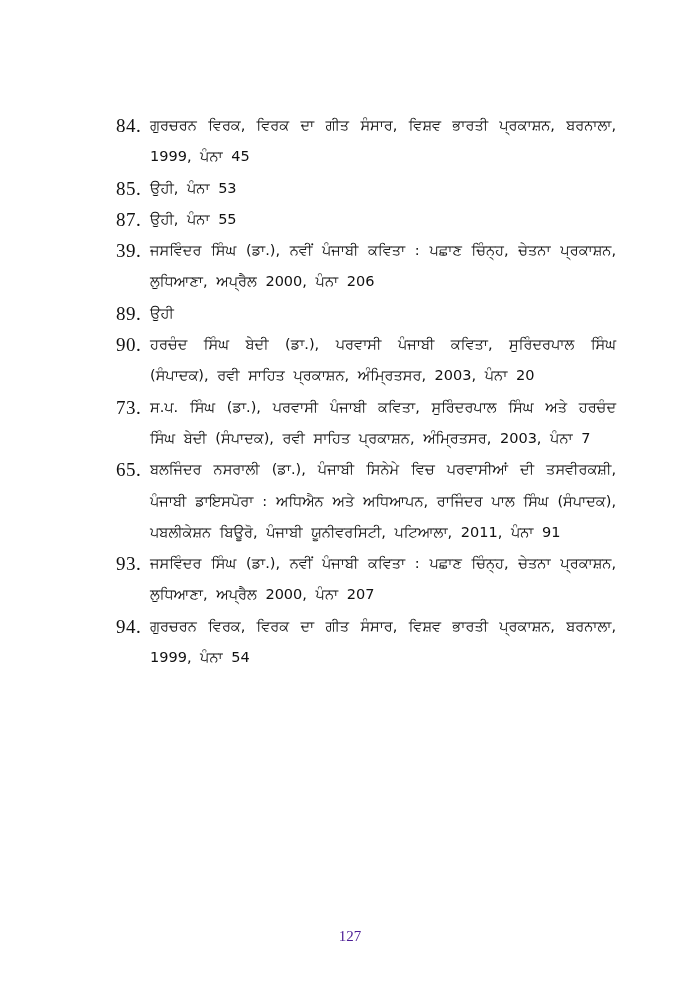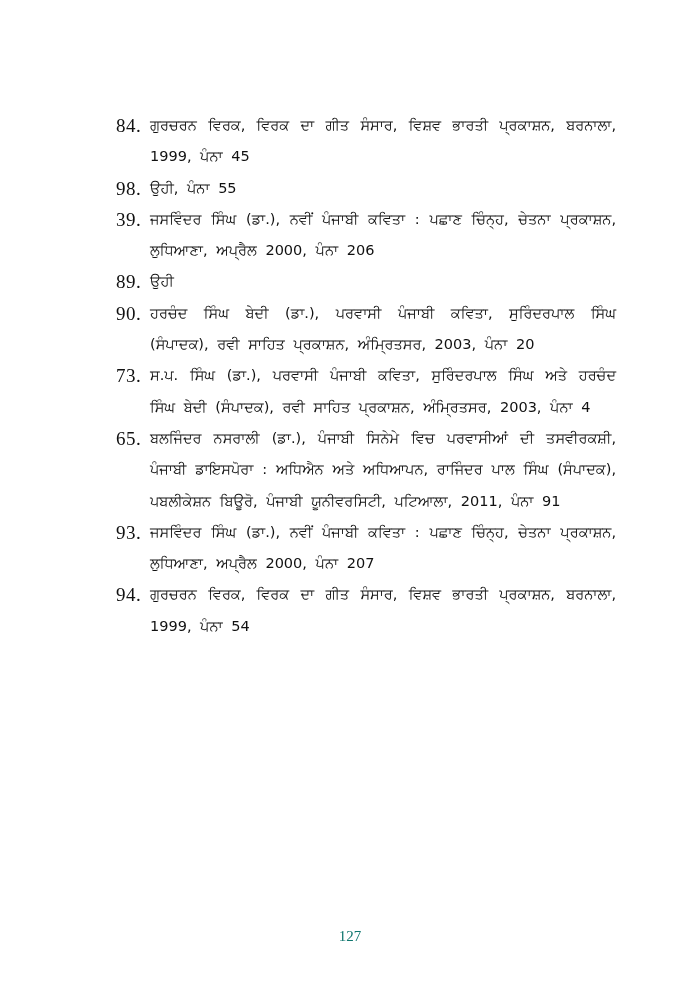--- a/index.html
+++ b/index.html
@@ -50,51 +50,55 @@
       letter-spacing: 0.5px;
     }
     .page-number {
       position: absolute;
       top: 928px;
       left: 0;
       width: 700px;
       text-align: center;
       font-family: "Liberation Serif", serif;
       font-size: 15px;
-      color: #0f766e;
+      color: #4c1d95;
     }
   </style>
 </head>
 <body>
 
 <div class="page">
   <ol class="notes">
     <li class="note">
       <span class="num">84.</span>
       <span class="txt">ਗੁਰਚਰਨ ਵਿਰਕ, ਵਿਰਕ ਦਾ ਗੀਤ ਸੰਸਾਰ, ਵਿਸ਼ਵ ਭਾਰਤੀ ਪ੍ਰਕਾਸ਼ਨ, ਬਰਨਾਲਾ, 1999, ਪੰਨਾ 45</span>
     </li>
     <li class="note">
-      <span class="num">98.</span>
+      <span class="num">85.</span>
+      <span class="txt">ਉਹੀ, ਪੰਨਾ 53</span>
+    </li>
+    <li class="note">
+      <span class="num">87.</span>
       <span class="txt">ਉਹੀ, ਪੰਨਾ 55</span>
     </li>
     <li class="note">
       <span class="num">39.</span>
       <span class="txt">ਜਸਵਿੰਦਰ ਸਿੰਘ (ਡਾ.), ਨਵੀਂ ਪੰਜਾਬੀ ਕਵਿਤਾ : ਪਛਾਣ ਚਿੰਨ੍ਹ, ਚੇਤਨਾ ਪ੍ਰਕਾਸ਼ਨ, ਲੁਧਿਆਣਾ, ਅਪ੍ਰੈਲ 2000, ਪੰਨਾ 206</span>
     </li>
     <li class="note">
       <span class="num">89.</span>
       <span class="txt">ਉਹੀ</span>
     </li>
     <li class="note">
       <span class="num">90.</span>
       <span class="txt">ਹਰਚੰਦ ਸਿੰਘ ਬੇਦੀ (ਡਾ.), ਪਰਵਾਸੀ ਪੰਜਾਬੀ ਕਵਿਤਾ, ਸੁਰਿੰਦਰਪਾਲ ਸਿੰਘ (ਸੰਪਾਦਕ), ਰਵੀ ਸਾਹਿਤ ਪ੍ਰਕਾਸ਼ਨ, ਅੰਮ੍ਰਿਤਸਰ, 2003, ਪੰਨਾ 20</span>
     </li>
     <li class="note">
       <span class="num">73.</span>
-      <span class="txt">ਸ.ਪ. ਸਿੰਘ (ਡਾ.), ਪਰਵਾਸੀ ਪੰਜਾਬੀ ਕਵਿਤਾ, ਸੁਰਿੰਦਰਪਾਲ ਸਿੰਘ ਅਤੇ ਹਰਚੰਦ ਸਿੰਘ ਬੇਦੀ (ਸੰਪਾਦਕ), ਰਵੀ ਸਾਹਿਤ ਪ੍ਰਕਾਸ਼ਨ, ਅੰਮ੍ਰਿਤਸਰ, 2003, ਪੰਨਾ 4</span>
+      <span class="txt">ਸ.ਪ. ਸਿੰਘ (ਡਾ.), ਪਰਵਾਸੀ ਪੰਜਾਬੀ ਕਵਿਤਾ, ਸੁਰਿੰਦਰਪਾਲ ਸਿੰਘ ਅਤੇ ਹਰਚੰਦ ਸਿੰਘ ਬੇਦੀ (ਸੰਪਾਦਕ), ਰਵੀ ਸਾਹਿਤ ਪ੍ਰਕਾਸ਼ਨ, ਅੰਮ੍ਰਿਤਸਰ, 2003, ਪੰਨਾ 7</span>
     </li>
     <li class="note">
       <span class="num">65.</span>
       <span class="txt">ਬਲਜਿੰਦਰ ਨਸਰਾਲੀ (ਡਾ.), ਪੰਜਾਬੀ ਸਿਨੇਮੇ ਵਿਚ ਪਰਵਾਸੀਆਂ ਦੀ ਤਸਵੀਰਕਸ਼ੀ, ਪੰਜਾਬੀ ਡਾਇਸਪੋਰਾ : ਅਧਿਐਨ ਅਤੇ ਅਧਿਆਪਨ, ਰਾਜਿੰਦਰ ਪਾਲ ਸਿੰਘ (ਸੰਪਾਦਕ), ਪਬਲੀਕੇਸ਼ਨ ਬਿਊਰੋ, ਪੰਜਾਬੀ ਯੂਨੀਵਰਸਿਟੀ, ਪਟਿਆਲਾ, 2011, ਪੰਨਾ 91</span>
     </li>
     <li class="note">
       <span class="num">93.</span>
       <span class="txt">ਜਸਵਿੰਦਰ ਸਿੰਘ (ਡਾ.), ਨਵੀਂ ਪੰਜਾਬੀ ਕਵਿਤਾ : ਪਛਾਣ ਚਿੰਨ੍ਹ, ਚੇਤਨਾ ਪ੍ਰਕਾਸ਼ਨ, ਲੁਧਿਆਣਾ, ਅਪ੍ਰੈਲ 2000, ਪੰਨਾ 207</span>
     </li>
     <li class="note">

